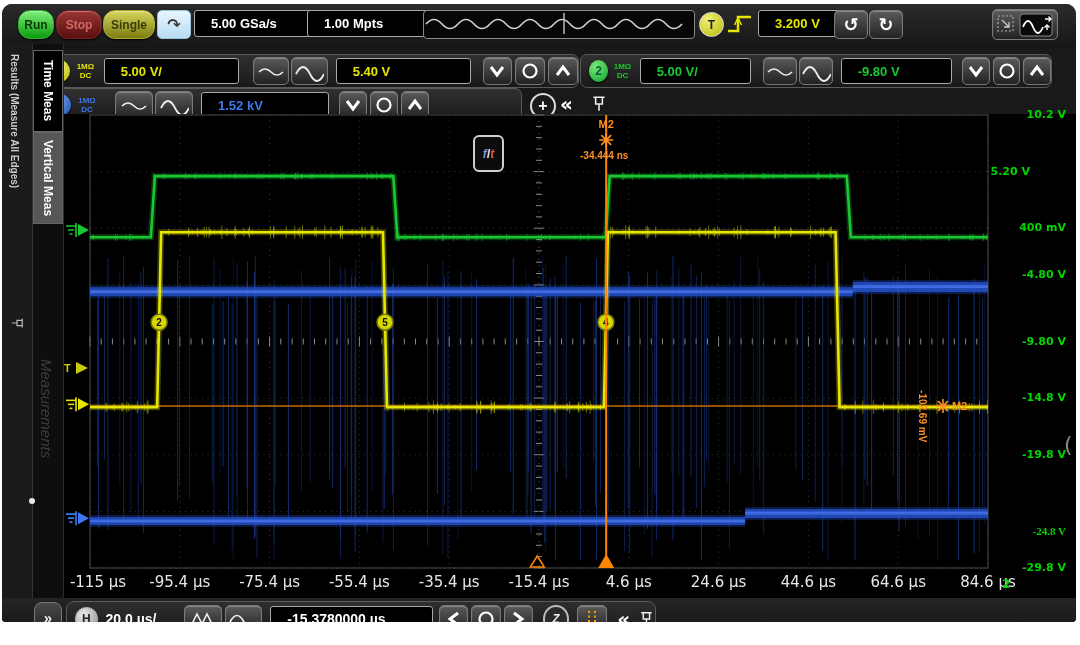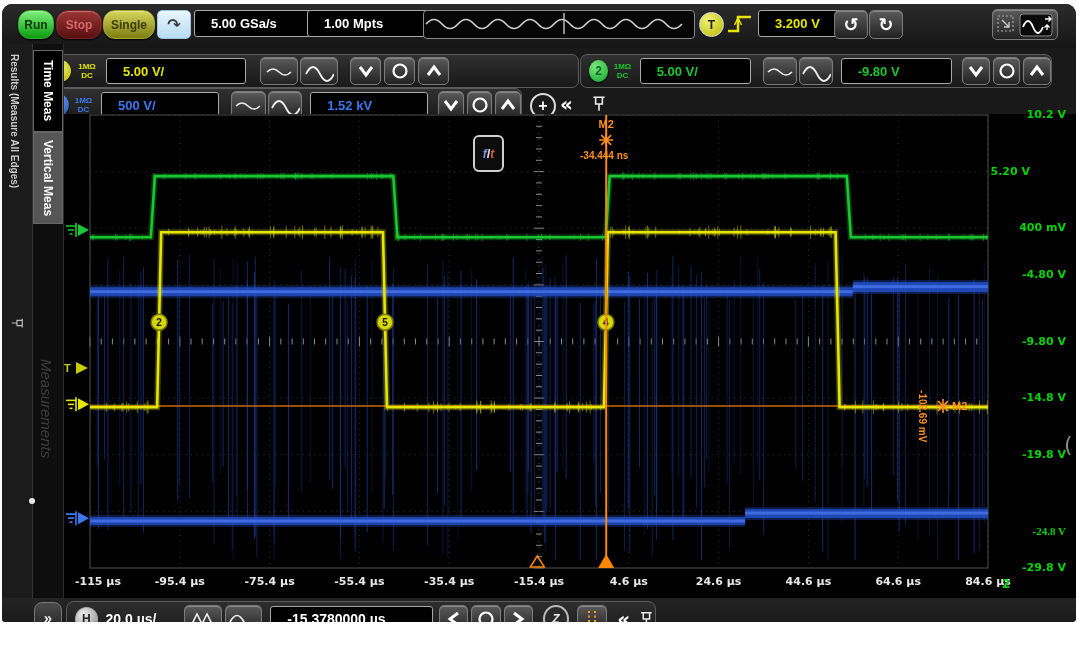--- a/index.html
+++ b/index.html
@@ -28,21 +28,21 @@
   .arrbtn{width:29px;height:26px;margin-left:3px;}
   
   #strip1{left:0;top:40px;width:30px;height:593px;background:#1b1b1b;border-right:1px solid #333;}
   #strip2{left:31px;top:40px;width:30px;height:593px;background:#0e0e0e;border-right:1px solid #2a2a2a;}
   .vtext{writing-mode:vertical-rl;}
   .tab{width:30px;color:#fff;font-weight:bold;font-size:12px;display:flex;align-items:center;justify-content:center;border:1px solid #666;box-sizing:border-box;}
   
   #grat{left:62px;top:110px;width:946px;height:465px;background:#000;}
   #rightpanel{left:988px;top:110px;width:86px;height:465px;background:#000;}
   .ralabel{position:absolute;width:72px;text-align:right;color:#00d500;font-weight:bold;font-size:11px;height:14px;line-height:14px;font-family:"DejaVu Sans",sans-serif;}
-  .tlabel{position:absolute;width:72px;text-align:center;color:#e8e8e8;font-weight:bold;font-size:11px;height:14px;line-height:14px;font-family:"DejaVu Sans",sans-serif;}
+  .tlabel{position:absolute;width:72px;text-align:center;color:#e8e8e8;font-weight:normal;font-size:15px;height:14px;line-height:14px;font-family:"DejaVu Sans",sans-serif;}
   #fltbadge{left:471px;top:131px;width:27px;height:33px;border:2px solid #cfcfcf;border-radius:6px;background:#0c0c0c;display:flex;align-items:center;justify-content:center;font-weight:bold;font-size:12px;font-style:italic;}
   
   #footbg{left:0;top:594px;width:1074px;height:39px;background:linear-gradient(#242424,#151515);}
   #bluebar{left:0;top:630px;width:1074px;height:3px;background:#3d6f9e;}
   #footgroup{left:64px;top:597px;width:588px;height:33px;border:1px solid #5a5a5a;border-radius:8px;background:linear-gradient(#2e2e2e,#191919);display:flex;align-items:center;}
   .ftext{color:#fff;font-weight:bold;font-size:14px;}
   svg{display:block;}
 </style>
 </head>
 <body>
@@ -113,20 +113,23 @@
     <div class="btn3d wavebtn" style="margin-left:14px;">
           <svg width="28" height="16" viewBox="0 0 28 16">
             <path d="M2,9 q6,-6 12,0 t12,0" stroke="#eee" stroke-width="1.6" fill="none"></path>
           </svg>
         </div>
     <div class="btn3d wavebtn">
           <svg width="30" height="22" viewBox="0 0 30 22">
             <path d="M2,14 q7,-14 14,0 t14,0" stroke="#eee" stroke-width="1.8" fill="none"></path>
           </svg>
         </div>
+    <div class="lcd chfield" style="width:122px;margin-left:8px;color:#e6e600;">
+          <span>5.40 V</span>
+        </div>
     <div class="btn3d arrbtn" style="margin-left:12px;">
           <svg width="18" height="14" viewBox="0 0 18 14">
             <path d="M3,3 L9,11 L15,3" stroke="#fff" stroke-width="3" fill="none"></path>
           </svg>
         </div>
     <div class="btn3d arrbtn">
           <svg width="18" height="18" viewBox="0 0 18 18">
             <circle cx="9" cy="9" r="6.5" stroke="#fff" stroke-width="2.2" fill="none"></circle>
           </svg>
         </div>
@@ -175,23 +178,20 @@
           </svg>
         </div>
   </div>
 
   <div class="abs chgroup" style="left:38px;top:84px;width:480px;height:32px;">
     <div class="chnum" style="background:radial-gradient(circle at 35% 30%,#7aa8f0,#1c4fb0);color:#0a2a66;">3</div>
     <div class="chbadge" style="color:#3c78f0;">
       <span>1MΩ</span>
       <span>DC</span>
     </div>
-    <div class="lcd chfield" style="width:110px;color:#3c78f0;">
-          <span>500 V/</span>
-        </div>
     <div class="btn3d wavebtn" style="margin-left:12px;">
           <svg width="28" height="16" viewBox="0 0 28 16">
             <path d="M2,9 q6,-6 12,0 t12,0" stroke="#eee" stroke-width="1.6" fill="none"></path>
           </svg>
         </div>
     <div class="btn3d wavebtn">
           <svg width="30" height="22" viewBox="0 0 30 22">
             <path d="M2,14 q7,-14 14,0 t14,0" stroke="#eee" stroke-width="1.8" fill="none"></path>
           </svg>
         </div>

